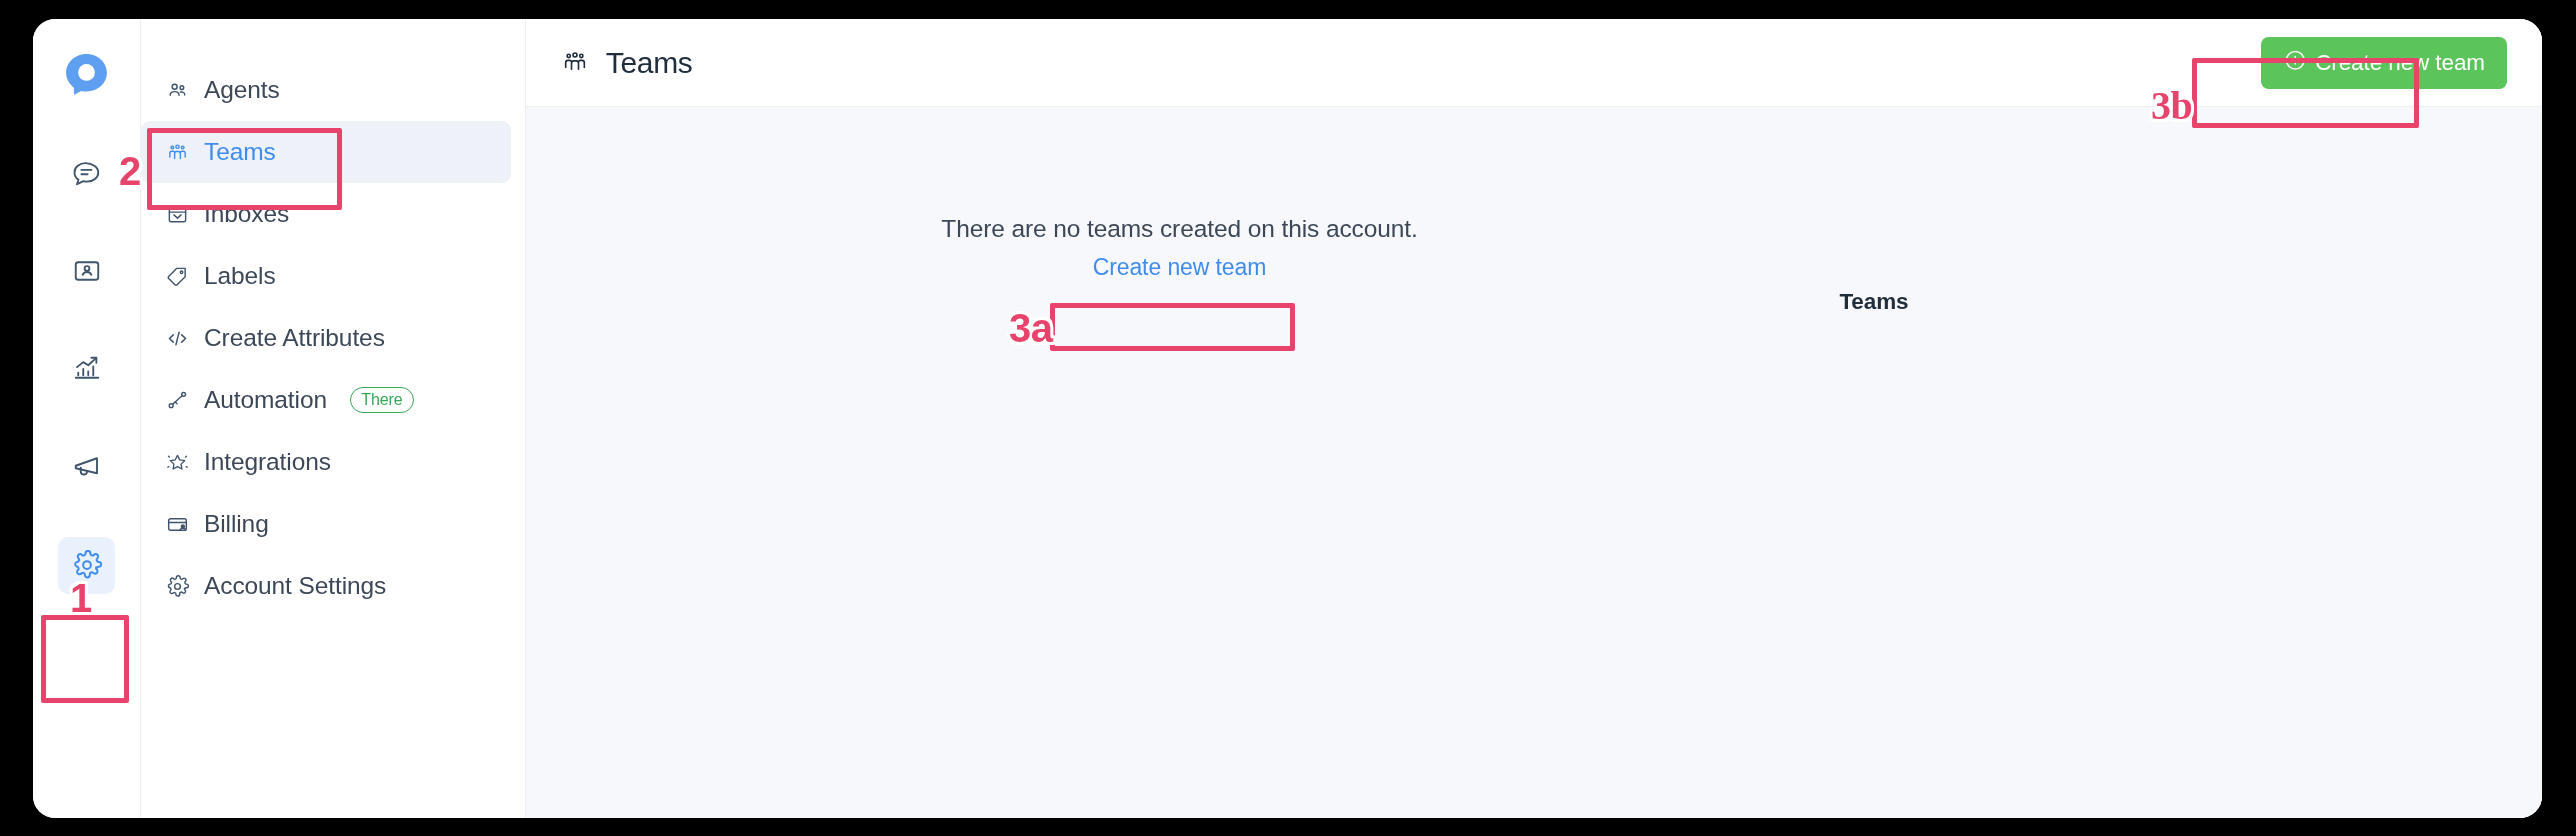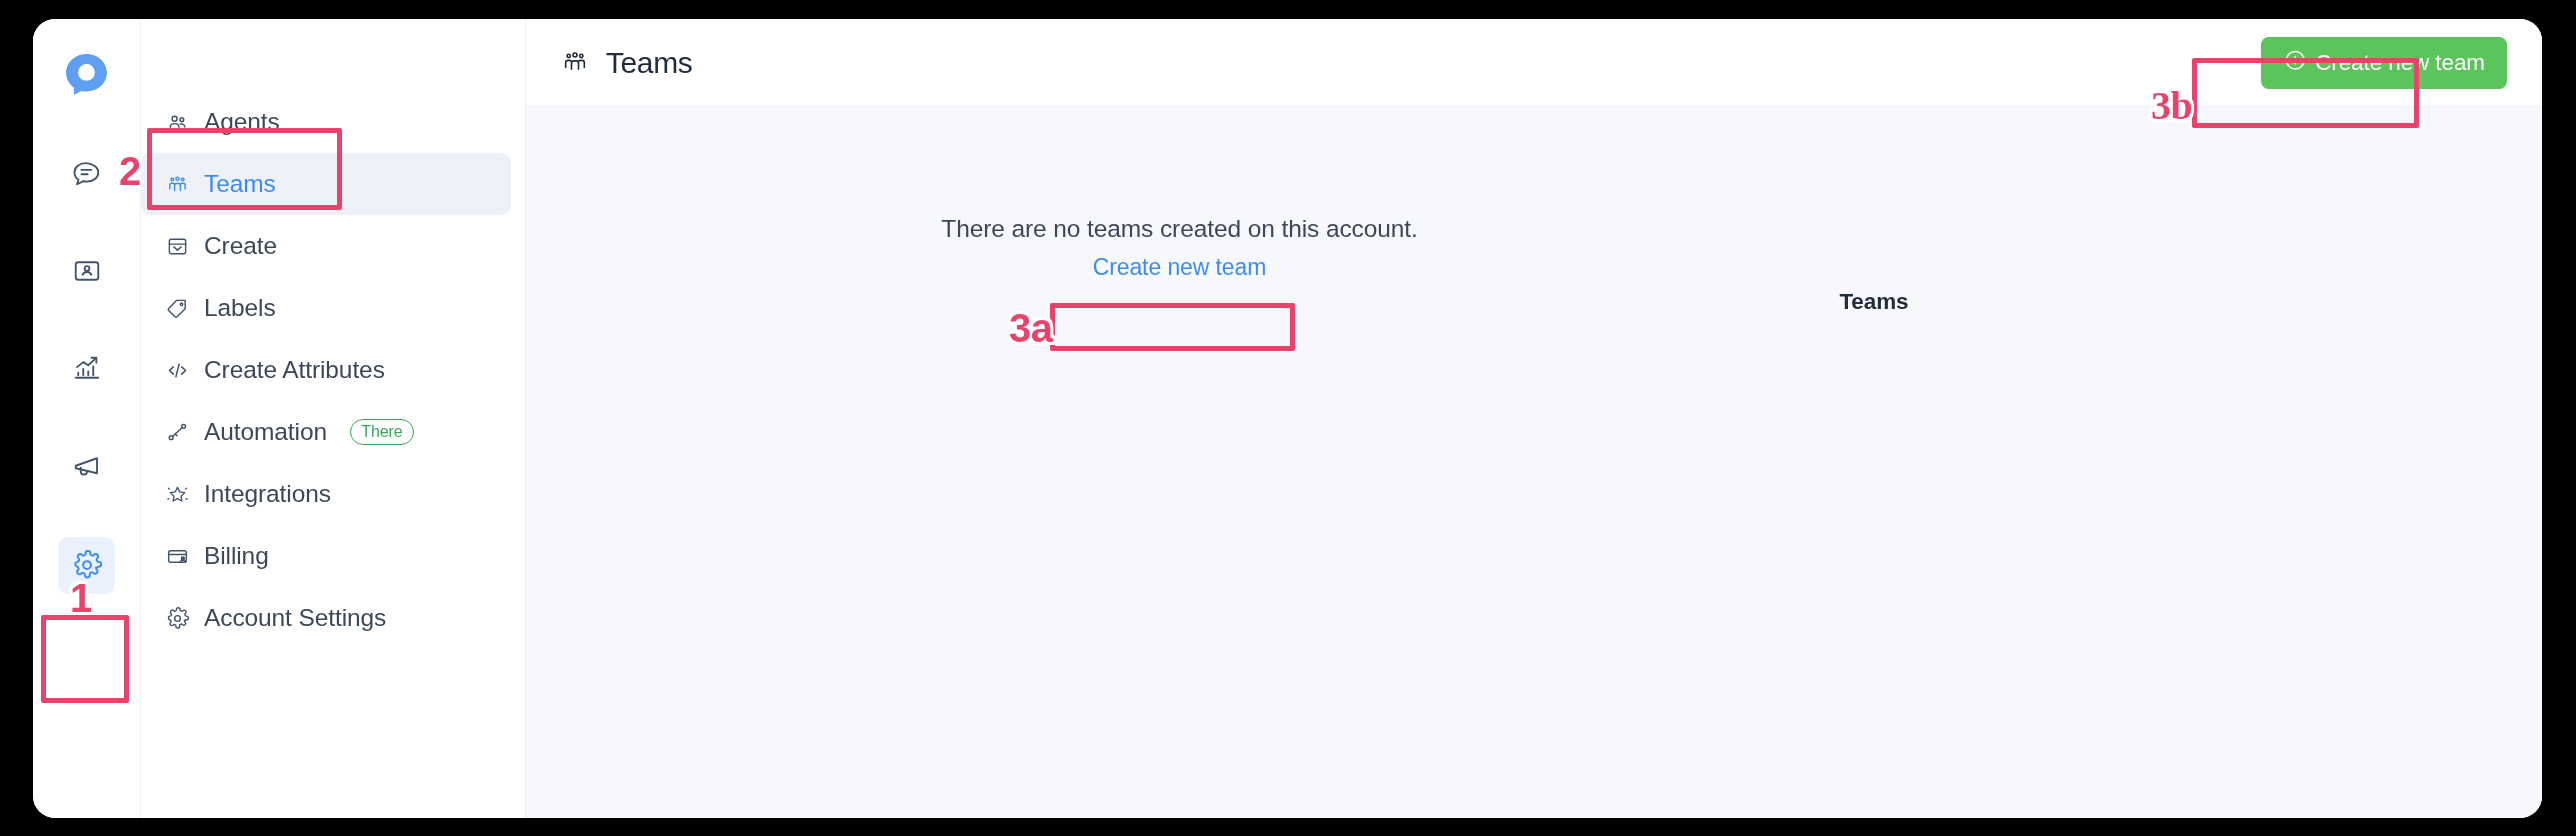--- a/index.html
+++ b/index.html
@@ -50,21 +50,21 @@
   }
   .rail-btn.active { background:#e9f1fd; }
   .rail-btn svg { width:30px; height:30px; }
 
   
   #settings-menu {
     width:385px;
     flex:0 0 385px;
     background:#ffffff;
     border-right:0.6px solid #eceff3;
-    padding-top:72px;
+    padding-top:40px;
   }
   .menu-item {
     height:62px;
     margin:0 14px 0 0;
     padding:0 0 0 24.5px;
     display:flex;
     align-items:center;
     gap:14px;
     border-radius:9px;
     color:#3c4858;
@@ -284,21 +284,21 @@
       </div>
 
       <div class="menu-item">
         <span class="m-ico">
           <svg viewBox="0 0 24 24" fill="none" stroke="#40556b" stroke-width="1.5" stroke-linecap="round" stroke-linejoin="round">
             <rect x="3.5" y="4.5" width="17" height="15" rx="2"></rect>
             <path d="M3.5 9.5h17"></path>
               <path d="M8.2 12.4l3.8 3.4 3.8-3.4"></path>
           </svg>
         </span>
-        <span>Create</span>
+        <span>Inboxes</span>
       </div>
 
       <div class="menu-item">
         <span class="m-ico">
           <svg viewBox="0 0 24 24" fill="none" stroke="#40556b" stroke-width="1.5" stroke-linecap="round" stroke-linejoin="round">
             <path d="M11.2 3.5H20v8.8l-8.4 8.4a1.6 1.6 0 01-2.3 0l-6.5-6.5a1.6 1.6 0 010-2.3z"></path>
             <circle cx="16.2" cy="7.6" r="1.3"></circle>
           </svg>
         </span>
         <span>Labels</span>

